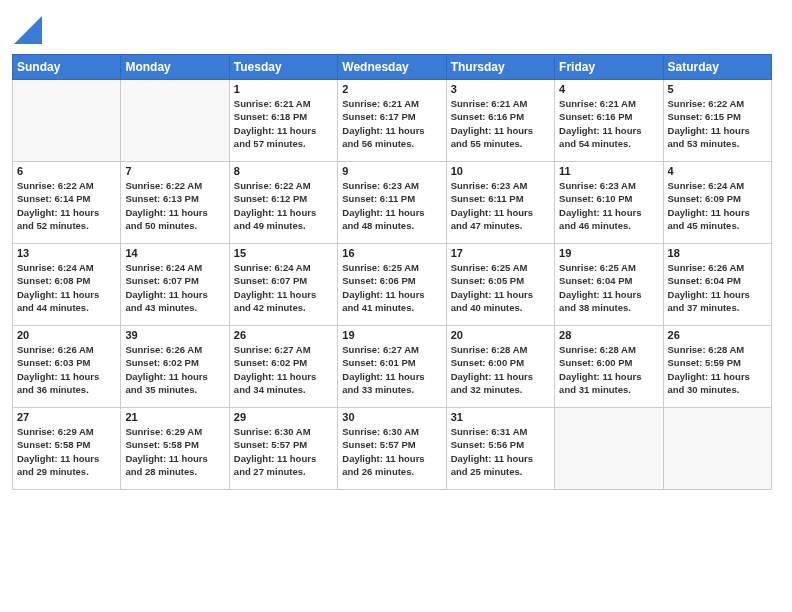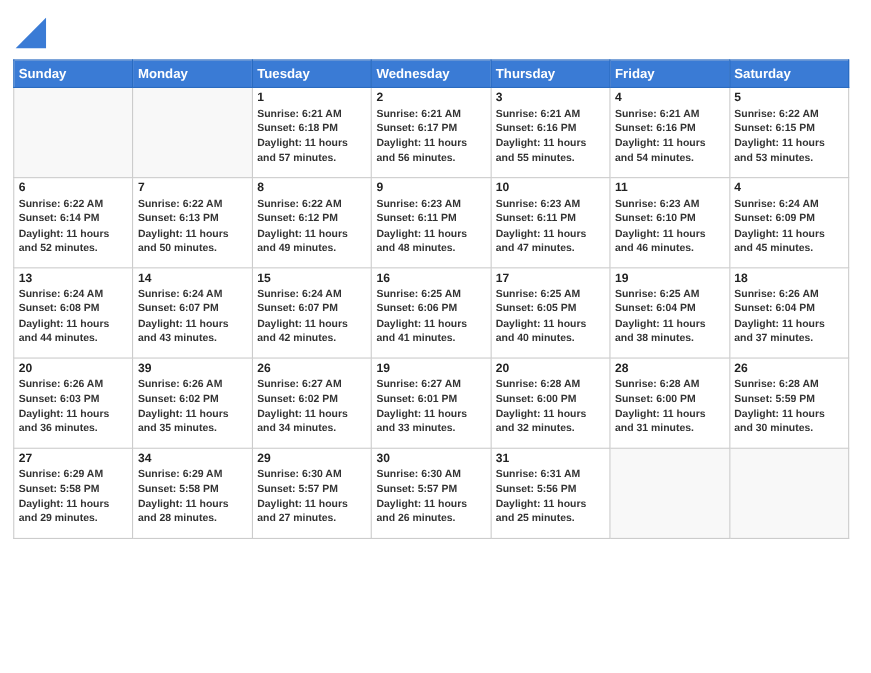--- a/index.html
+++ b/index.html
@@ -243,21 +243,21 @@
             <div class="day-number">26</div>
             <div class="day-info">Sunrise: 6:28 AM<br>Sunset: 5:59 PM<br>Daylight: 11 hours and 30 minutes.</div>
           </td>
         </tr>
         <tr>
           <td>
             <div class="day-number">27</div>
             <div class="day-info">Sunrise: 6:29 AM<br>Sunset: 5:58 PM<br>Daylight: 11 hours and 29 minutes.</div>
           </td>
           <td>
-            <div class="day-number">34</div>
+            <div class="day-number">21</div>
             <div class="day-info">Sunrise: 6:29 AM<br>Sunset: 5:58 PM<br>Daylight: 11 hours and 28 minutes.</div>
           </td>
           <td>
             <div class="day-number">29</div>
             <div class="day-info">Sunrise: 6:30 AM<br>Sunset: 5:57 PM<br>Daylight: 11 hours and 27 minutes.</div>
           </td>
           <td>
             <div class="day-number">30</div>
             <div class="day-info">Sunrise: 6:30 AM<br>Sunset: 5:57 PM<br>Daylight: 11 hours and 26 minutes.</div>
           </td>

